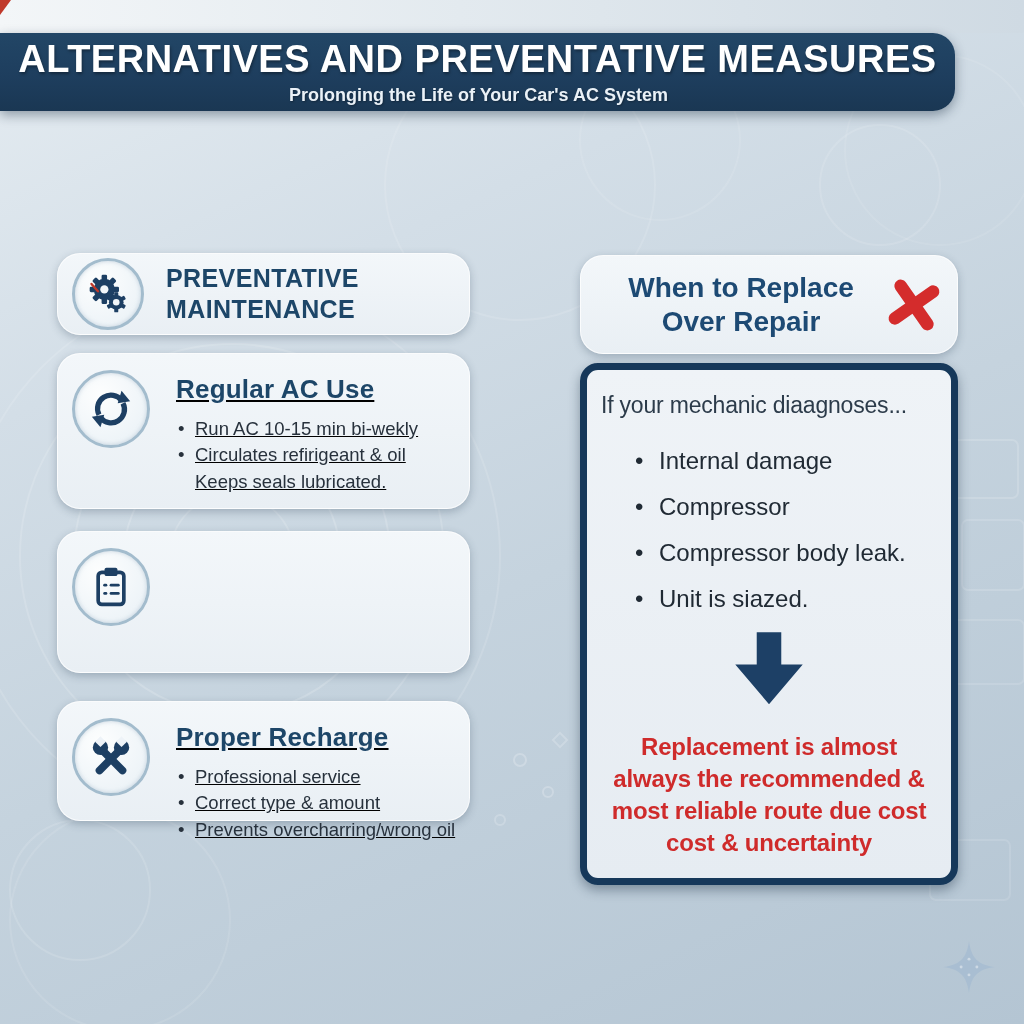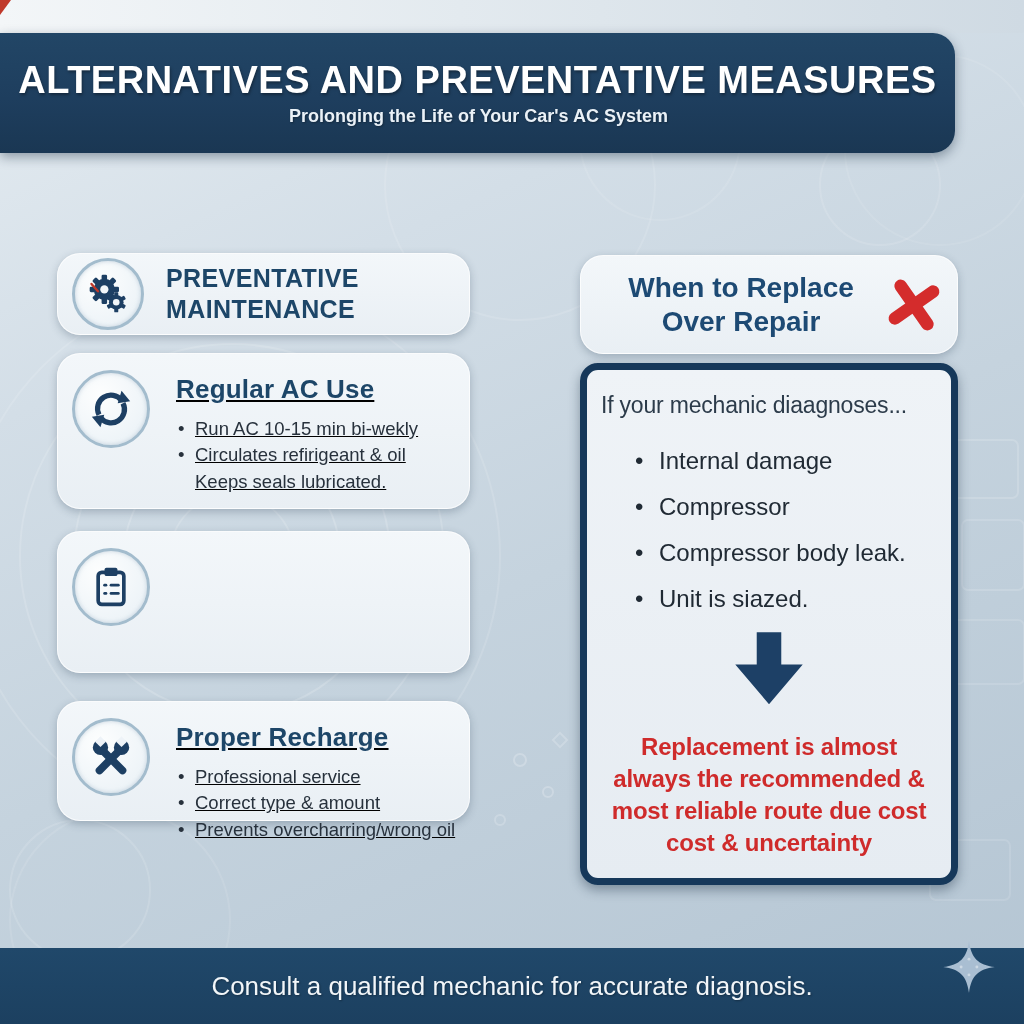--- a/index.html
+++ b/index.html
@@ -6,21 +6,21 @@
   body{width:1024px;height:1024px;font-family:"Liberation Sans",sans-serif;}
   .canvas{position:relative;width:1024px;height:1024px;overflow:hidden;
     background:linear-gradient(155deg,#e6edf2 0%,#d3dee7 28%,#c5d3de 55%,#b4c5d3 100%);}
   .decor{position:absolute;inset:0;pointer-events:none;}
   .top-strip{position:absolute;top:0;left:0;width:1024px;height:33px;
     background:linear-gradient(90deg,#f3f6f8 0%,#e3eaef 45%,#cfdae3 100%);}
   .corner-mark{position:absolute;top:0;left:0;width:0;height:0;
     border-top:15px solid #c0392b;border-right:11px solid transparent;}
 
   
-  .banner{position:absolute;top:33px;left:0;width:955px;height:120px;
+  .banner{position:absolute;top:33px;left:0;width:955px;height:78px;
     background:linear-gradient(180deg,#224666 0%,#1e3e5e 55%,#1a3753 100%);
     border-radius:0 22px 22px 0;box-shadow:0 4px 12px rgba(18,38,58,.4);
     display:flex;flex-direction:column;align-items:center;justify-content:center;}
   .banner h1{margin:0;font-size:38px;font-weight:700;color:#ffffff;letter-spacing:.5px;
     text-shadow:1px 2px 3px rgba(0,0,0,.35);}
   .banner p{margin:4px 0 0 2px;font-size:18px;color:#eaf1f7;text-shadow:1px 1px 2px rgba(0,0,0,.3);font-weight:bold;}
 
   
   .card{background:linear-gradient(180deg,#f3f7fa 0%,#e9eff4 100%);
     border:1px solid rgba(255,255,255,.75);border-radius:23px;
@@ -243,23 +243,20 @@
           <path d="M44 0 h32 v42 h28 L60 94 16 42 h28 z" fill="#1d4066"></path>
         </svg>
       </div>
       <p class="conclusion">Replacement is almost
 always the recommended &amp;
 most reliable route due cost
 cost &amp; uncertainty</p>
     </div>
   </div>
 
-  <div class="footer">
-    <p>Consult a qualified mechanic for accurate diagnosis.</p>
-  </div>
   <div class="sparkle">
     <svg width="54" height="54" viewBox="0 0 48 48">
       <path d="M24 1 C26 16 32 22 47 24 C32 26 26 32 24 47 C22 32 16 26 1 24 C16 22 22 16 24 1 Z" fill="#a9bed2"></path>
       <g fill="#cdd9e4">
         <circle cx="24" cy="17" r="1.3"></circle>
           <circle cx="24" cy="31" r="1.3"></circle>
         <circle cx="17" cy="24" r="1.3"></circle>
           <circle cx="31" cy="24" r="1.3"></circle>
       </g>
     </svg>

